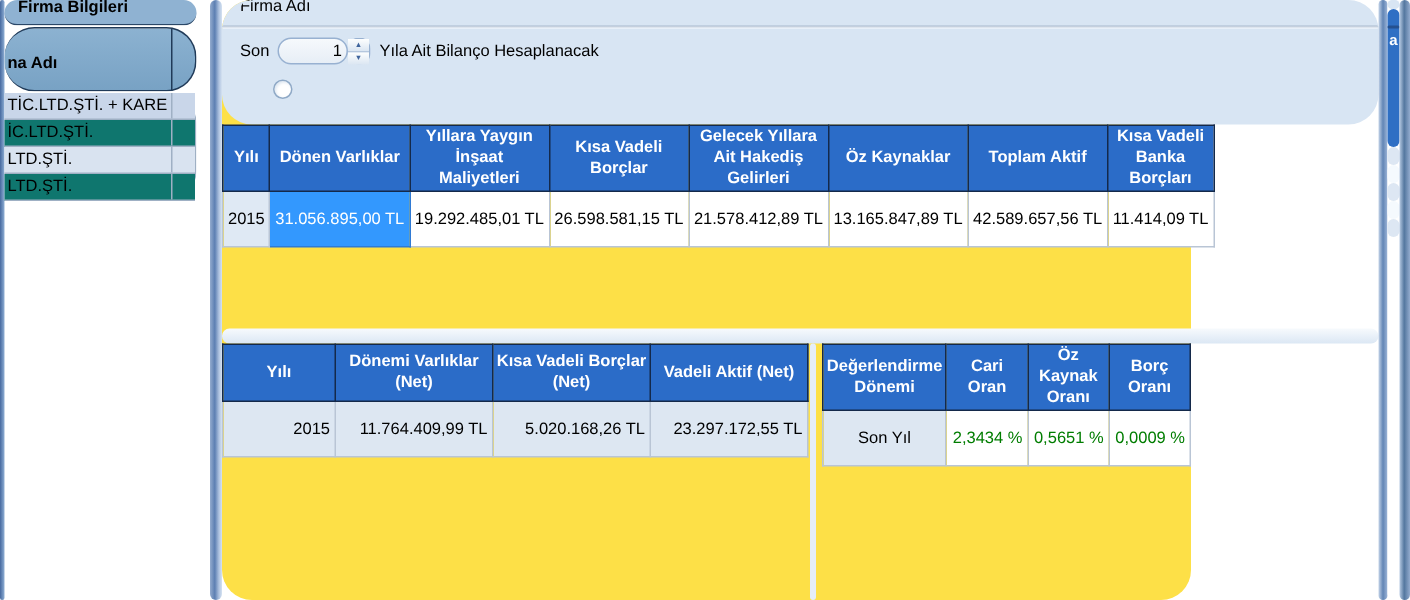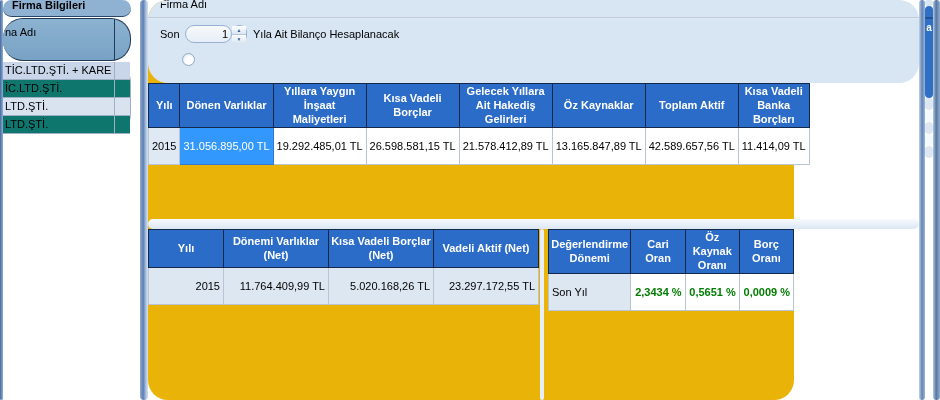--- a/index.html
+++ b/index.html
@@ -15,37 +15,37 @@
   #sidebar-left-edge { left:0; top:0; width:3px; height:400px;
     background:linear-gradient(to right,#46699f,#8fafd4); }
   #sidebar-title { left:3px; top:0; width:128px; height:17px; background:#8fb2d2;
     border-bottom:1px solid #2a4767; overflow:hidden; font-weight:bold; }
   #sidebar-title span { display:block; margin-top:-4px; padding-left:9px; line-height:19px; }
   #sidebar-header { left:3px; top:18px; width:128px; height:43px;
     background:linear-gradient(#8cb2d1,#78a2c4);
     border-top:1px solid #203a58; border-bottom:1px solid #203a58;
     border-right:1px solid #203a58; display:flex; }
   #sidebar-header .name-col { width:112px; border-right:1px solid #203a58;
-    font-weight:normal; padding:7px 0 0 2px; }
+    font-weight:bold; padding:17px 0 0 2px; }
   #sidebar-rows { left:3px; top:62px; width:128px; }
   .s-row { display:flex; height:18px; border-bottom:1px solid #9fb0c4; line-height:17px; }
   .s-row .name-col { width:112px; border-right:1px solid #9fb0c4;
     padding-left:2px; white-space:nowrap; overflow:hidden; }
   .s-row .mini-col { flex:1; }
   .s-row:nth-child(1){ background:#c9d6e9; }
   .s-row:nth-child(2),.s-row:nth-child(4){ background:#0f766e; }
   .s-row:nth-child(3),.s-row:nth-child(5){ background:#d9e3f0; }
   #sidebar-rows { border-right:1px solid #9fb0c4; }
 
   
   #main-left-border { left:140px; top:0; width:8px; height:400px;
     background:linear-gradient(to right,#93abce,#5c7fb2 40%,#afc3e0 75%,#d5e2f1); }
 
   
-  #main { left:148px; top:0; width:646px; height:400px; background:#eab308; }
+  #main { left:148px; top:0; width:646px; height:400px; background:#fde047; }
   #top-band { left:0; top:0; width:771px; height:83px; background:#d8e5f3; }
   #groove { left:0; top:17px; width:771px; height:2px;
     background:linear-gradient(#a9b9cd,#f8fbff); }
   .cut-line { height:14px; overflow:hidden; }
   .cut-line span { display:block; margin-top:-3px; line-height:14px; white-space:nowrap; }
   #firma-label { left:12px; top:0; width:60px; }
   #firma-value { left:78px; top:0; width:650px; font-weight:bold; color:#b01f26;
     font-size:11.5px; }
   #son-label { left:12px; top:28px; }
   #years-box { left:37px; top:25px; width:47px; height:18px;
@@ -68,22 +68,22 @@
   td { font-size:11px; border:1px solid #b9c5d5; padding:12px 3px; height:18px;
     text-align:right; white-space:nowrap; overflow:hidden; background:#fff; }
   #balance-table { left:0; top:83px; }
   #balance-table th { height:38px; }
   #net-table { left:0; top:229px; }
   #ratio-table { left:400px; top:229px; }
   #net-table th, #ratio-table th { height:38px; }
   td.year { background:#dfe9f4; }
   td.sel { background:#3398fe; color:#fff; border-color:#2f7ad4; }
   td.tint { background:#dde7f2; }
-  td.label-cell { background:#dde7f2; text-align:left; }
-  td.pct { color:#007d00; font-weight:bold; }
+  td.label-cell { background:#dde7f2; text-align:center; }
+  td.pct { color:#007d00; font-weight:normal; }
   #mid-strip { left:0; top:219px; width:771px; height:10px;
     background:linear-gradient(#f7fafd,#dbe7f4); }
   #tables-gap { left:392px; top:229px; width:4px; height:171px; background:#e6eef8; }
 
   
   #main-right-border { left:919px; top:0; width:6px; height:400px;
     background:linear-gradient(to right,#c3d3e8,#6285b5 50%,#9db5d8); }
   #right-strip { left:925px; top:0; width:8px; height:400px; background:#fff; }
   #right-strip-top { left:0; top:0; width:8px; height:6px; background:#d8e5f3; }
   #right-strip-header { left:0; top:6px; width:8px; height:92px; background:#2f6fc4;

